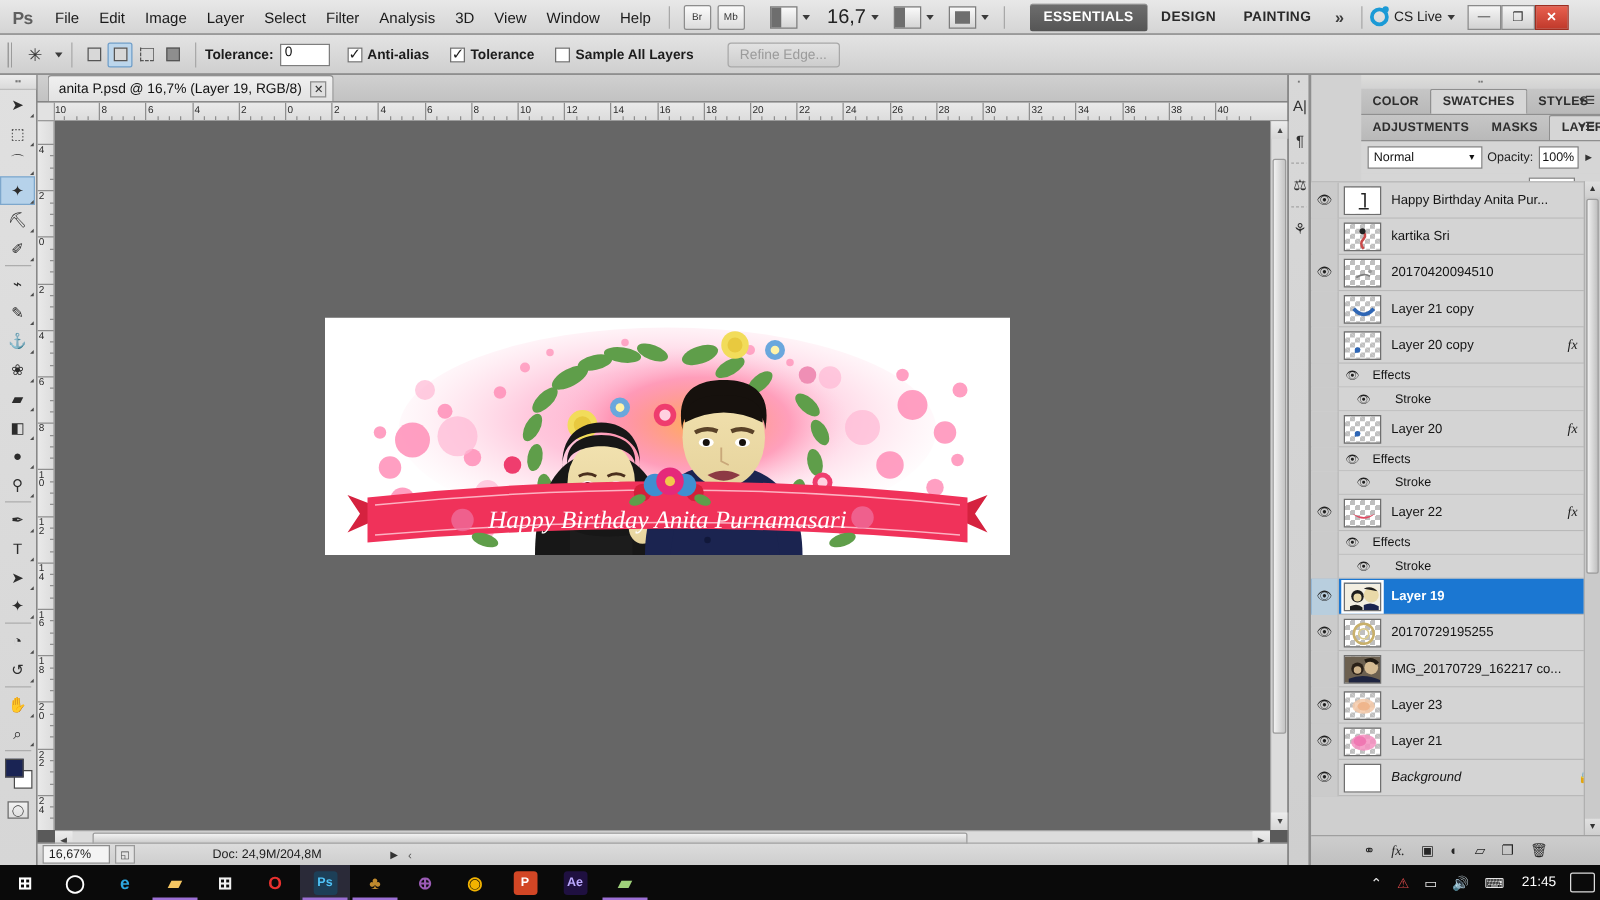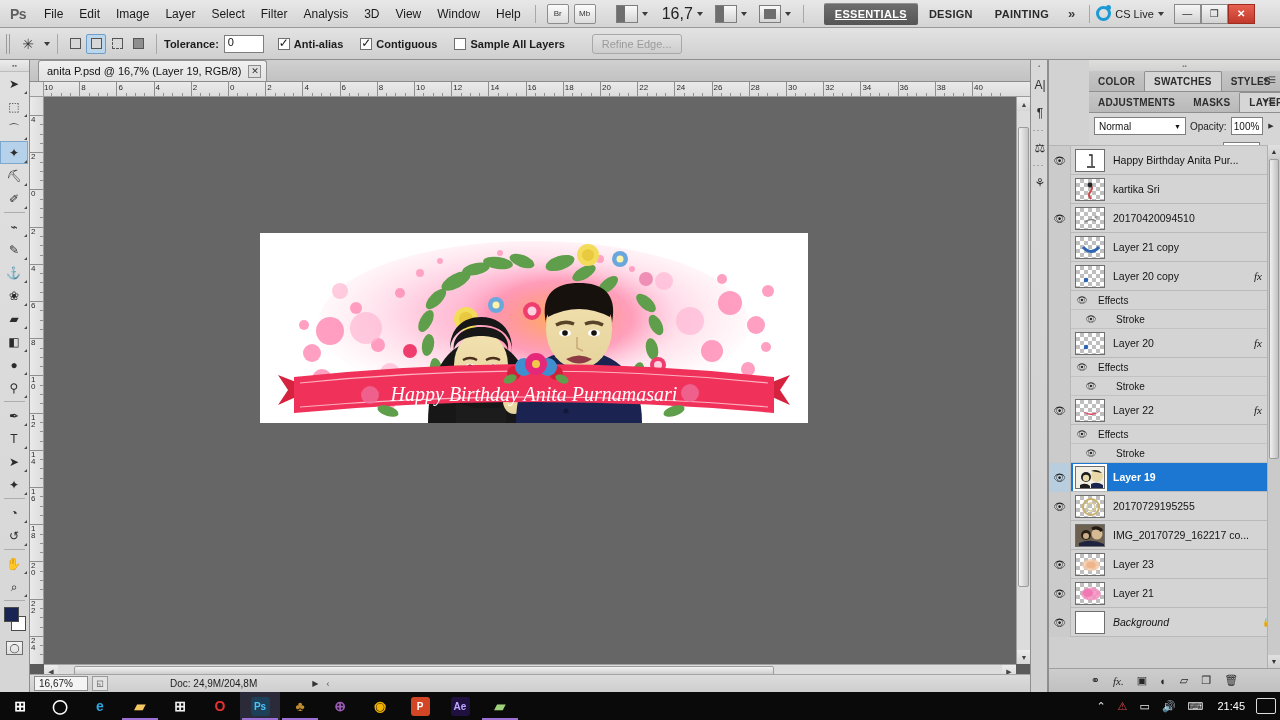--- a/index.html
+++ b/index.html
@@ -55,21 +55,21 @@
     content: ''; position: absolute; left: 4px; top: 3px; right: 4px;
     bottom: 3px; background: #6e6e6e;
   }
   .ws-tabs { display: flex; align-items: center; margin-left: 14px; }
   .ws-tab {
     font-size: 11px; font-weight: bold; color: #2a2a2a; padding: 5px 11px;
     letter-spacing: 0.3px;
   }
   .ws-tab.active {
     background: linear-gradient(#6e6e6e, #555); color: #fff;
-    border-radius: 2px; box-shadow: inset 0 1px 0 rgba(255,255,255,.25); text-decoration: underline;
+    border-radius: 2px; box-shadow: inset 0 1px 0 rgba(255,255,255,.25);
   }
   .chev2 { font-size: 13px; color: #3c3c3c; padding: 0 8px; font-weight: bold; }
   .cslive { display: flex; align-items: center; font-size: 11px; color: #222; }
   .cs-ring {
     width: 15px; height: 15px; border-radius: 50%; border: 3px solid #1b9ad6;
     margin-right: 4px; position: relative;
   }
   .cs-ring::after {
     content:''; position:absolute; top:-4px; right:-3px; width:5px; height:5px;
     background:#1b9ad6; border-radius:50%;
@@ -197,21 +197,21 @@
   .vtick { position: absolute; left: 0; height: 1px; width: 14px; background: #8f8f8f; }
   .vtick.minor { width: 4px; left: 10px; }
   .vlabel { position: absolute; left: 1px; font-size: 8px; color: #2b2b2b; width: 7px;
     line-height: 7px; word-break: break-all; }
 
   
   .canvas-area {
     position: absolute; left: 44px; top: 37px; right: 264px; bottom: 28px;
     background: #666; overflow: hidden;
   }
-  .artwrap { position: absolute; left: 216px; top: 136px; width: 548px; height: 195px; }
+  .artwrap { position: absolute; left: 216px; top: 157px; width: 548px; height: 195px; }
 
   
   .sb-v {
     position: absolute; right: 250px; top: 37px; width: 14px; bottom: 28px;
     background: #dcdcdc; border-left: 1px solid #a2a2a2;
   }
   .sb-h {
     position: absolute; left: 44px; right: 264px; bottom: 14px; height: 14px;
     background: #dcdcdc; border-top: 1px solid #a2a2a2;
   }
@@ -441,21 +441,21 @@
     <div class="ob-sep"></div>
     <div class="opt-label">Tolerance:</div>
     <div class="opt-input">0</div>
     <div style="width:14px"></div>
     <div class="cbox">
       <div class="cb ck"></div>
       <span class="opt-label">Anti-alias</span>
     </div>
     <div class="cbox">
       <div class="cb ck"></div>
-      <span class="opt-label">Contiguous</span>
+      <span class="opt-label">Tolerance</span>
     </div>
     <div class="cbox">
       <div class="cb"></div>
       <span class="opt-label">Sample All Layers</span>
     </div>
     <div class="refine-btn">Refine Edge...</div>
   </div>
 
   <div class="workspace">
 

